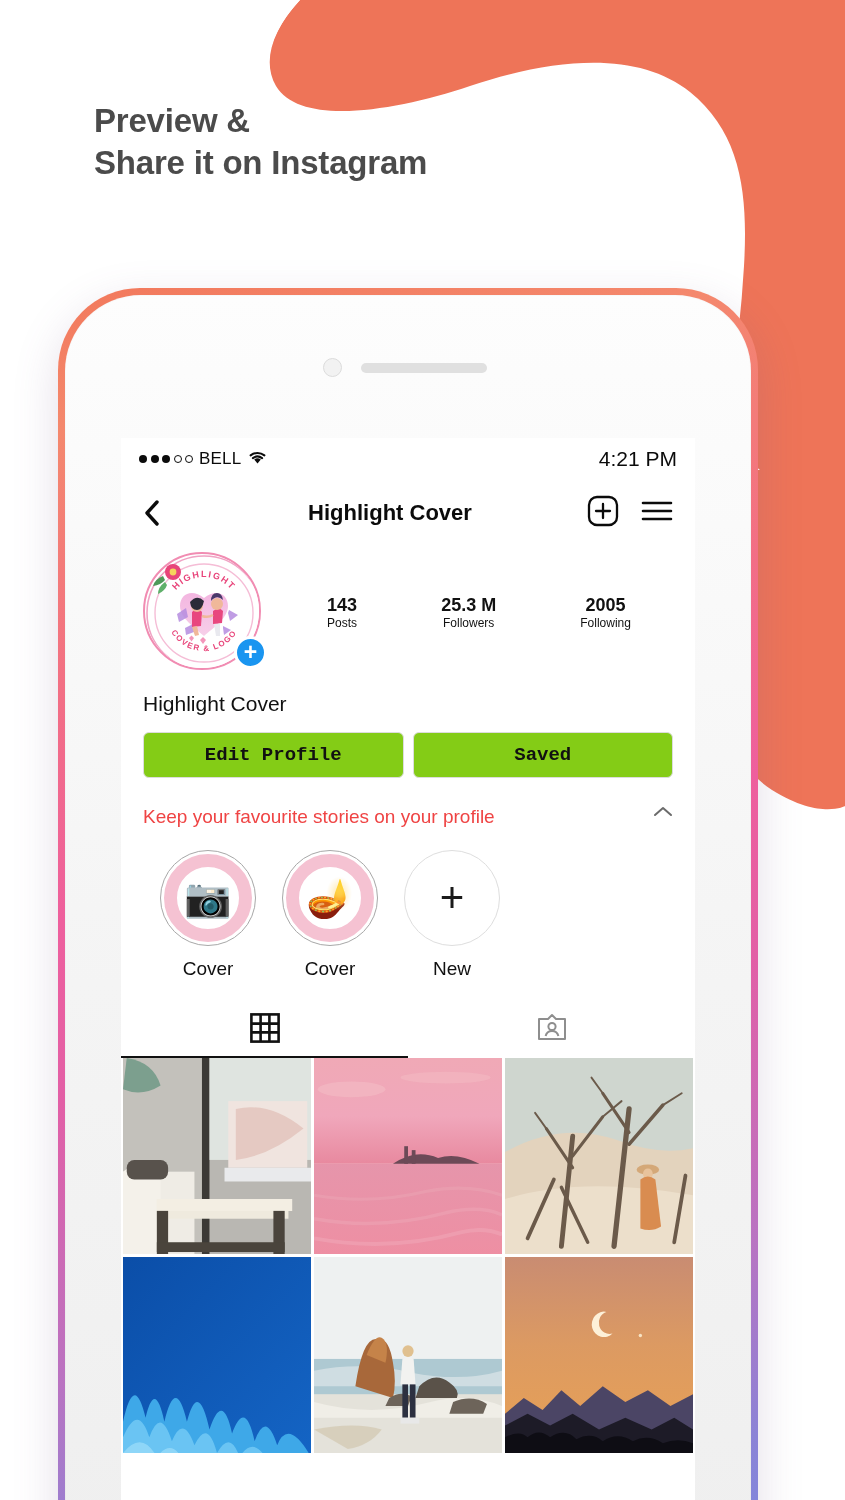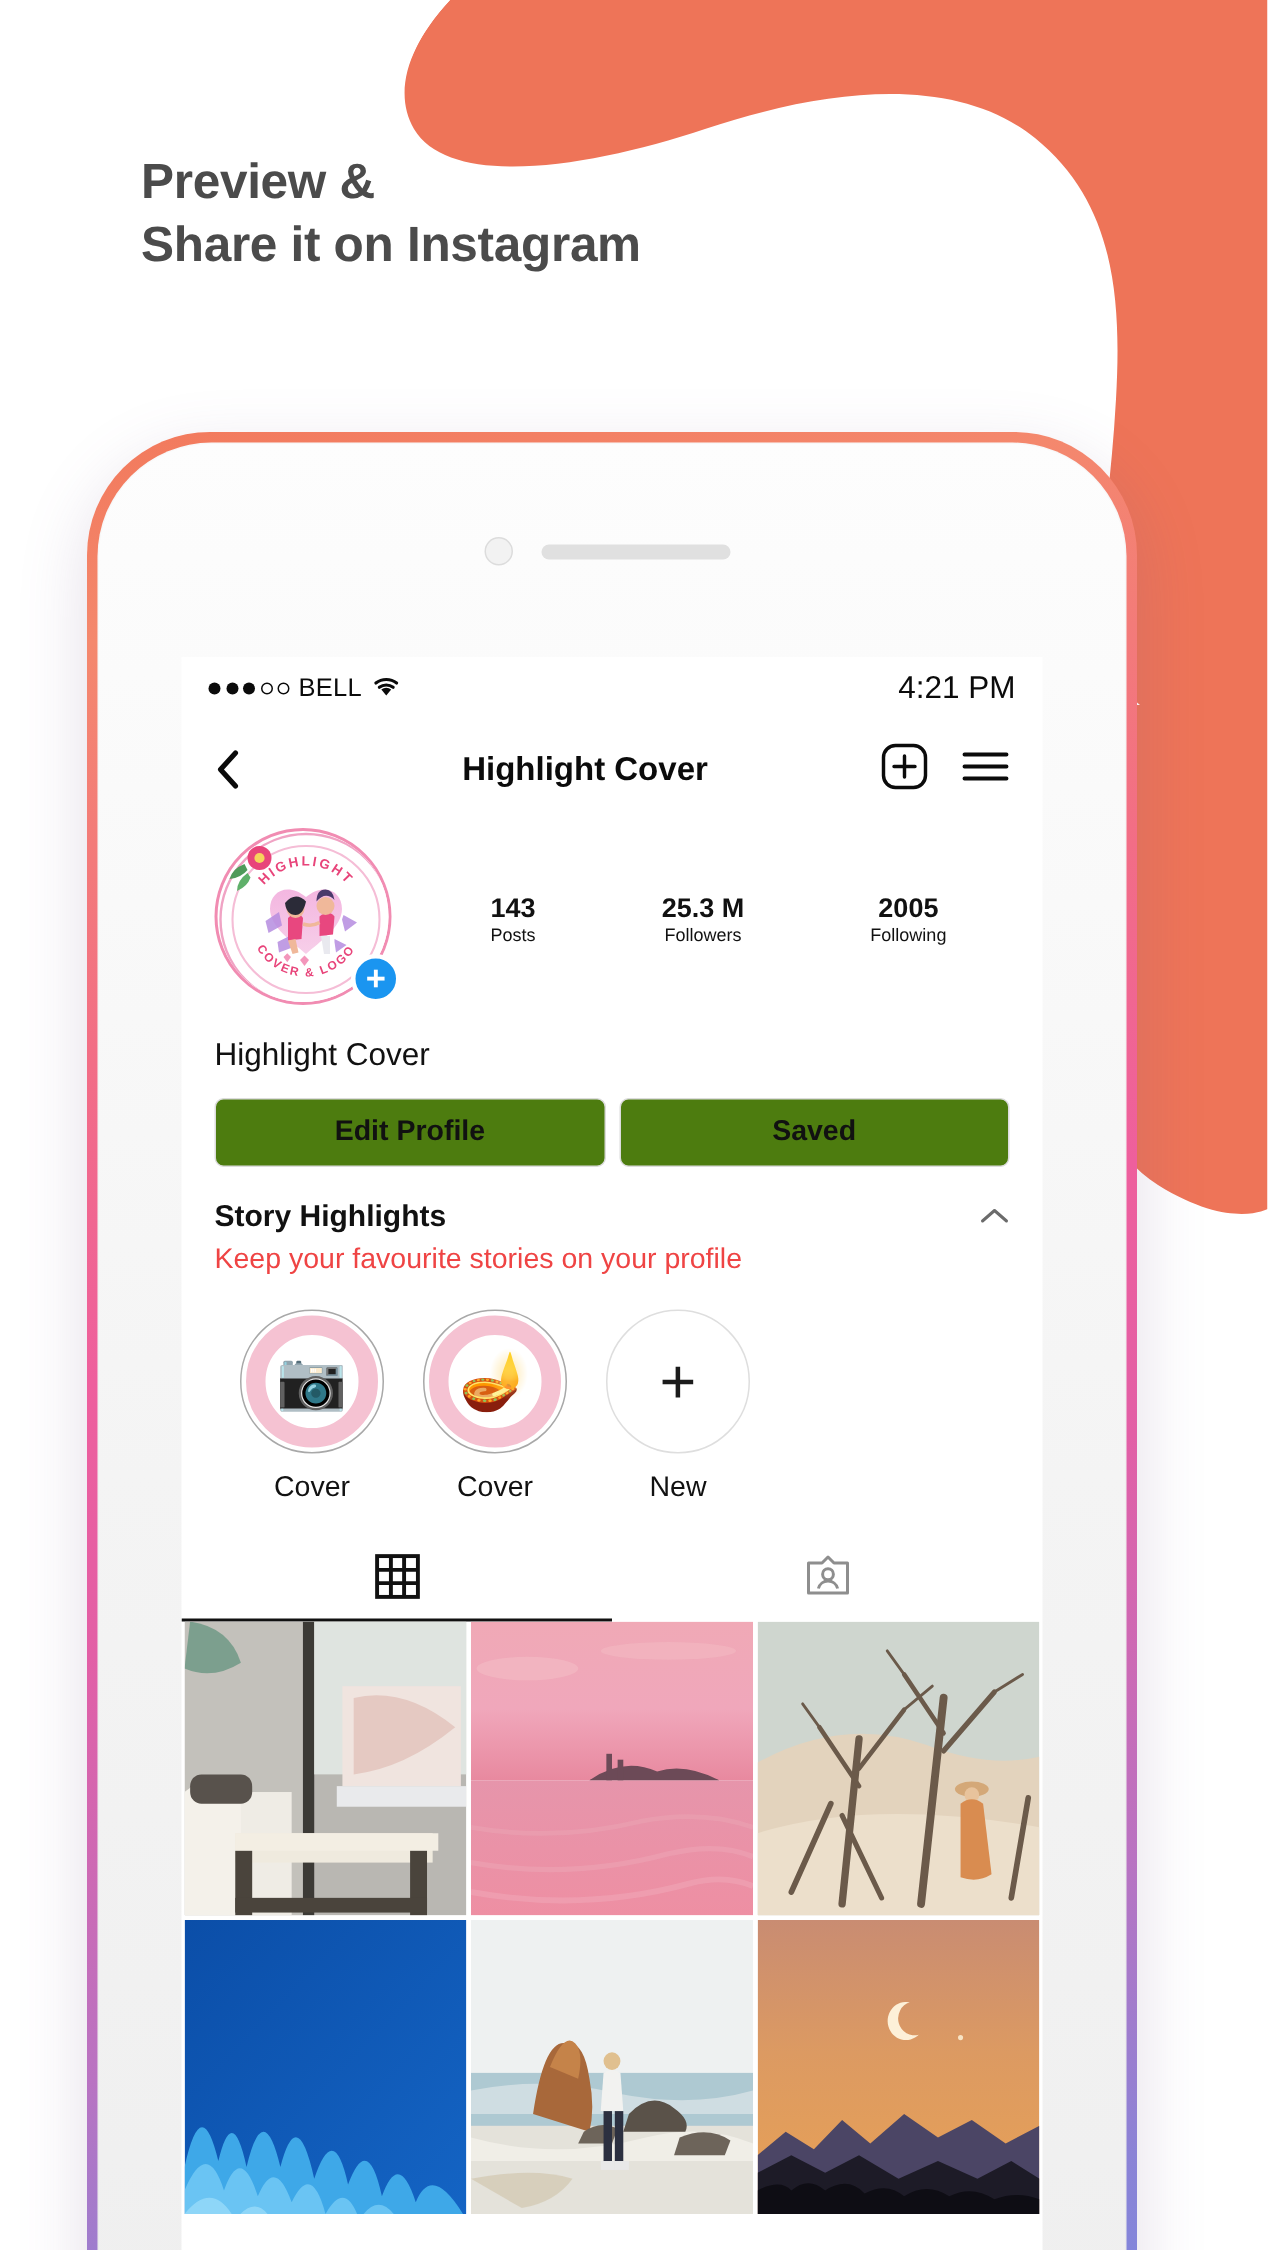--- a/index.html
+++ b/index.html
@@ -114,21 +114,21 @@
   .stat{ text-align:center; }
   .stat .num{ font-size:18px; font-weight:bold; color:#111; line-height:1.22; }
   .stat .lbl{ font-size:12px; color:#111; line-height:1.25; }
 
   #bio-name{ padding:18px 22px 0 22px; font-size:21px; color:#111; }
 
   #action-buttons{ display:flex; gap:9px; padding:16px 22px 0 22px; }
   .pill-btn{
     flex:1; height:46px; border:1px solid #dcdcdc; border-radius:6px;
     display:flex; align-items:center; justify-content:center;
-    font-size:19px; font-weight:bold; color:#111; background:#4d7c0f;
+    font-size:19px; font-weight:bold; color:#111; background:#84cc16;font-family:Liberation Mono, monospace;
   }
 
   #highlights-header{
     padding:22px 22px 0 22px; display:flex; align-items:flex-start;
   }
   #highlights-texts{ flex:1; }
   #highlights-title{ font-size:20px; font-weight:bold; color:#111; }
   #highlights-sub{ font-size:19px; color:#ef4444; padding-top:6px; }
   #collapse-chevron{ padding-top:4px; }
 
@@ -301,21 +301,20 @@
 
       <div id="bio-name">Highlight Cover</div>
 
       <div id="action-buttons">
         <div class="pill-btn">Edit Profile</div>
         <div class="pill-btn">Saved</div>
       </div>
 
       <div id="highlights-header">
         <div id="highlights-texts">
-          <div id="highlights-title">Story Highlights</div>
           <div id="highlights-sub">Keep your favourite stories on your profile</div>
         </div>
         <div id="collapse-chevron">
           <svg width="20" height="13" viewBox="0 0 20 13">
             <path d="M2 10 L10 3 L18 10" stroke="#6b6b6b" stroke-width="2" fill="none" stroke-linecap="round" stroke-linejoin="round"></path>
           </svg>
         </div>
       </div>
 
       <div id="highlights-row">

